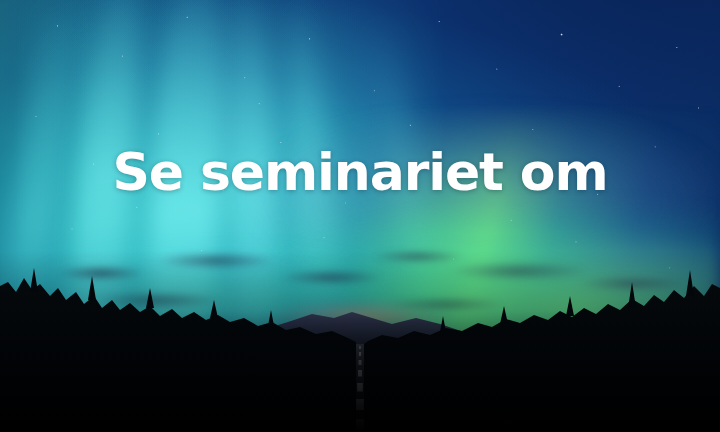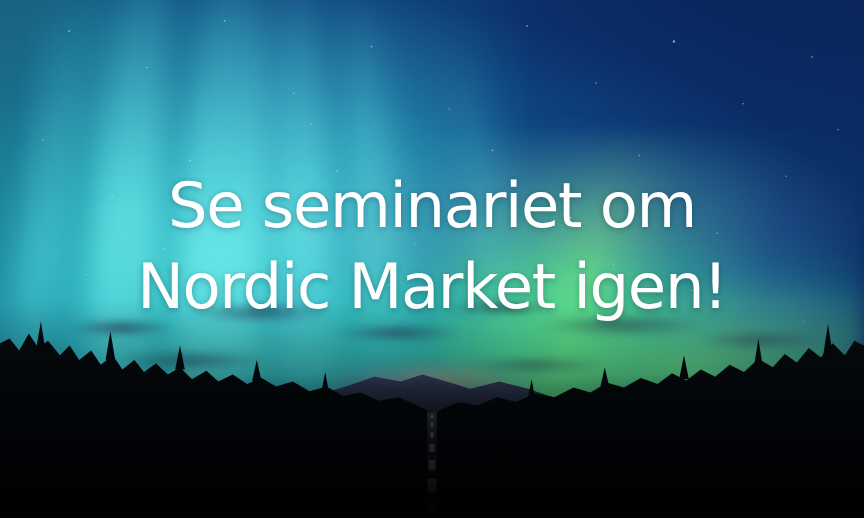--- a/index.html
+++ b/index.html
@@ -223,21 +223,21 @@
     position:absolute;
     left:0; right:0; top:138px;
     text-align:center;
     z-index:9;
     padding:0 18px;
   }
   .headline-line {
     display:block;
     color:#ffffff;
     font-family:"DejaVu Sans", sans-serif;
-    font-weight:400;
+    font-weight:700;
     font-size:52px;
     line-height:68px;
     letter-spacing:-1.1px;
     white-space:nowrap;
     text-shadow:0 1px 5px rgba(0,20,30,.30);
     -webkit-font-smoothing:antialiased;
   }
 </style>
 </head>
 <body>
@@ -361,16 +361,15 @@
       <path d="M500,324 L504,306 L508,324 Z" fill="#04070a"></path>
       <path d="M440,332 L443,316 L446,332 Z" fill="#03060a"></path>
     </g>
   </svg>
 
   <div class="layer" id="bottom-fade"></div>
   <div class="layer" id="vignette"></div>
 
   <div id="headline-wrap">
     <span class="headline-line">Se seminariet om</span>
-    <span class="headline-line">Nordic Market igen!</span>
   </div>
 
 </div>
 
 </body></html>

